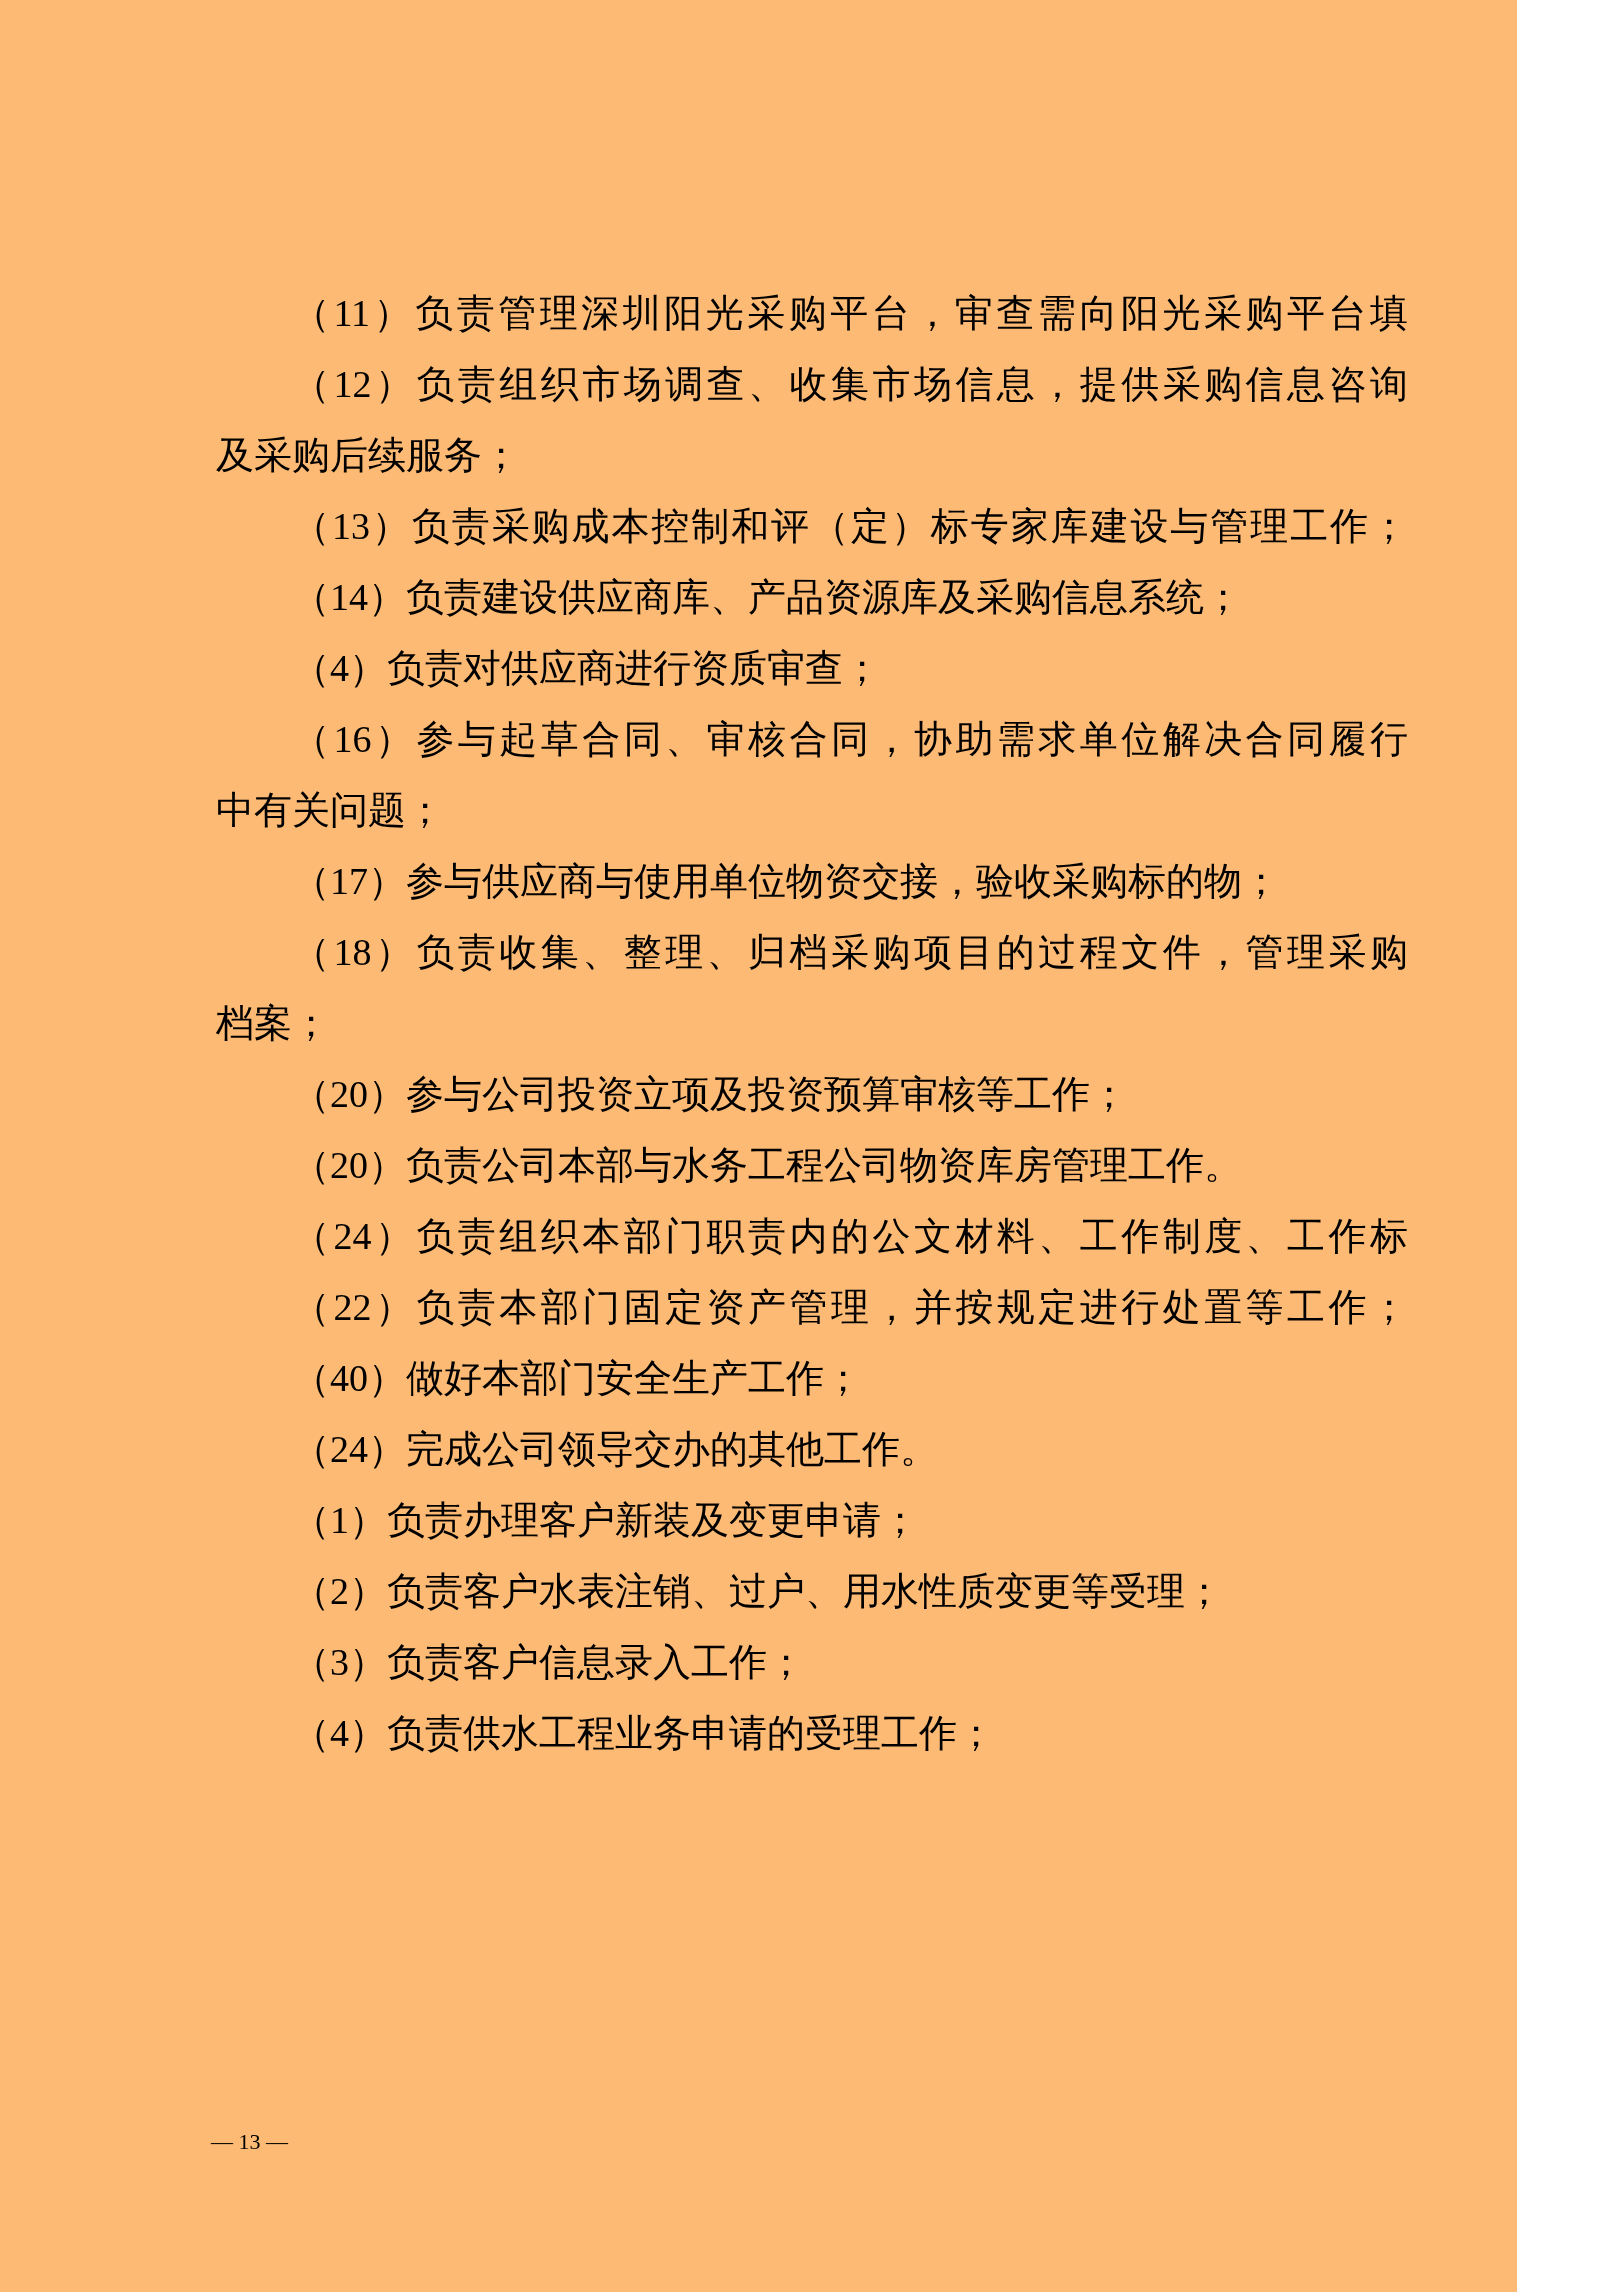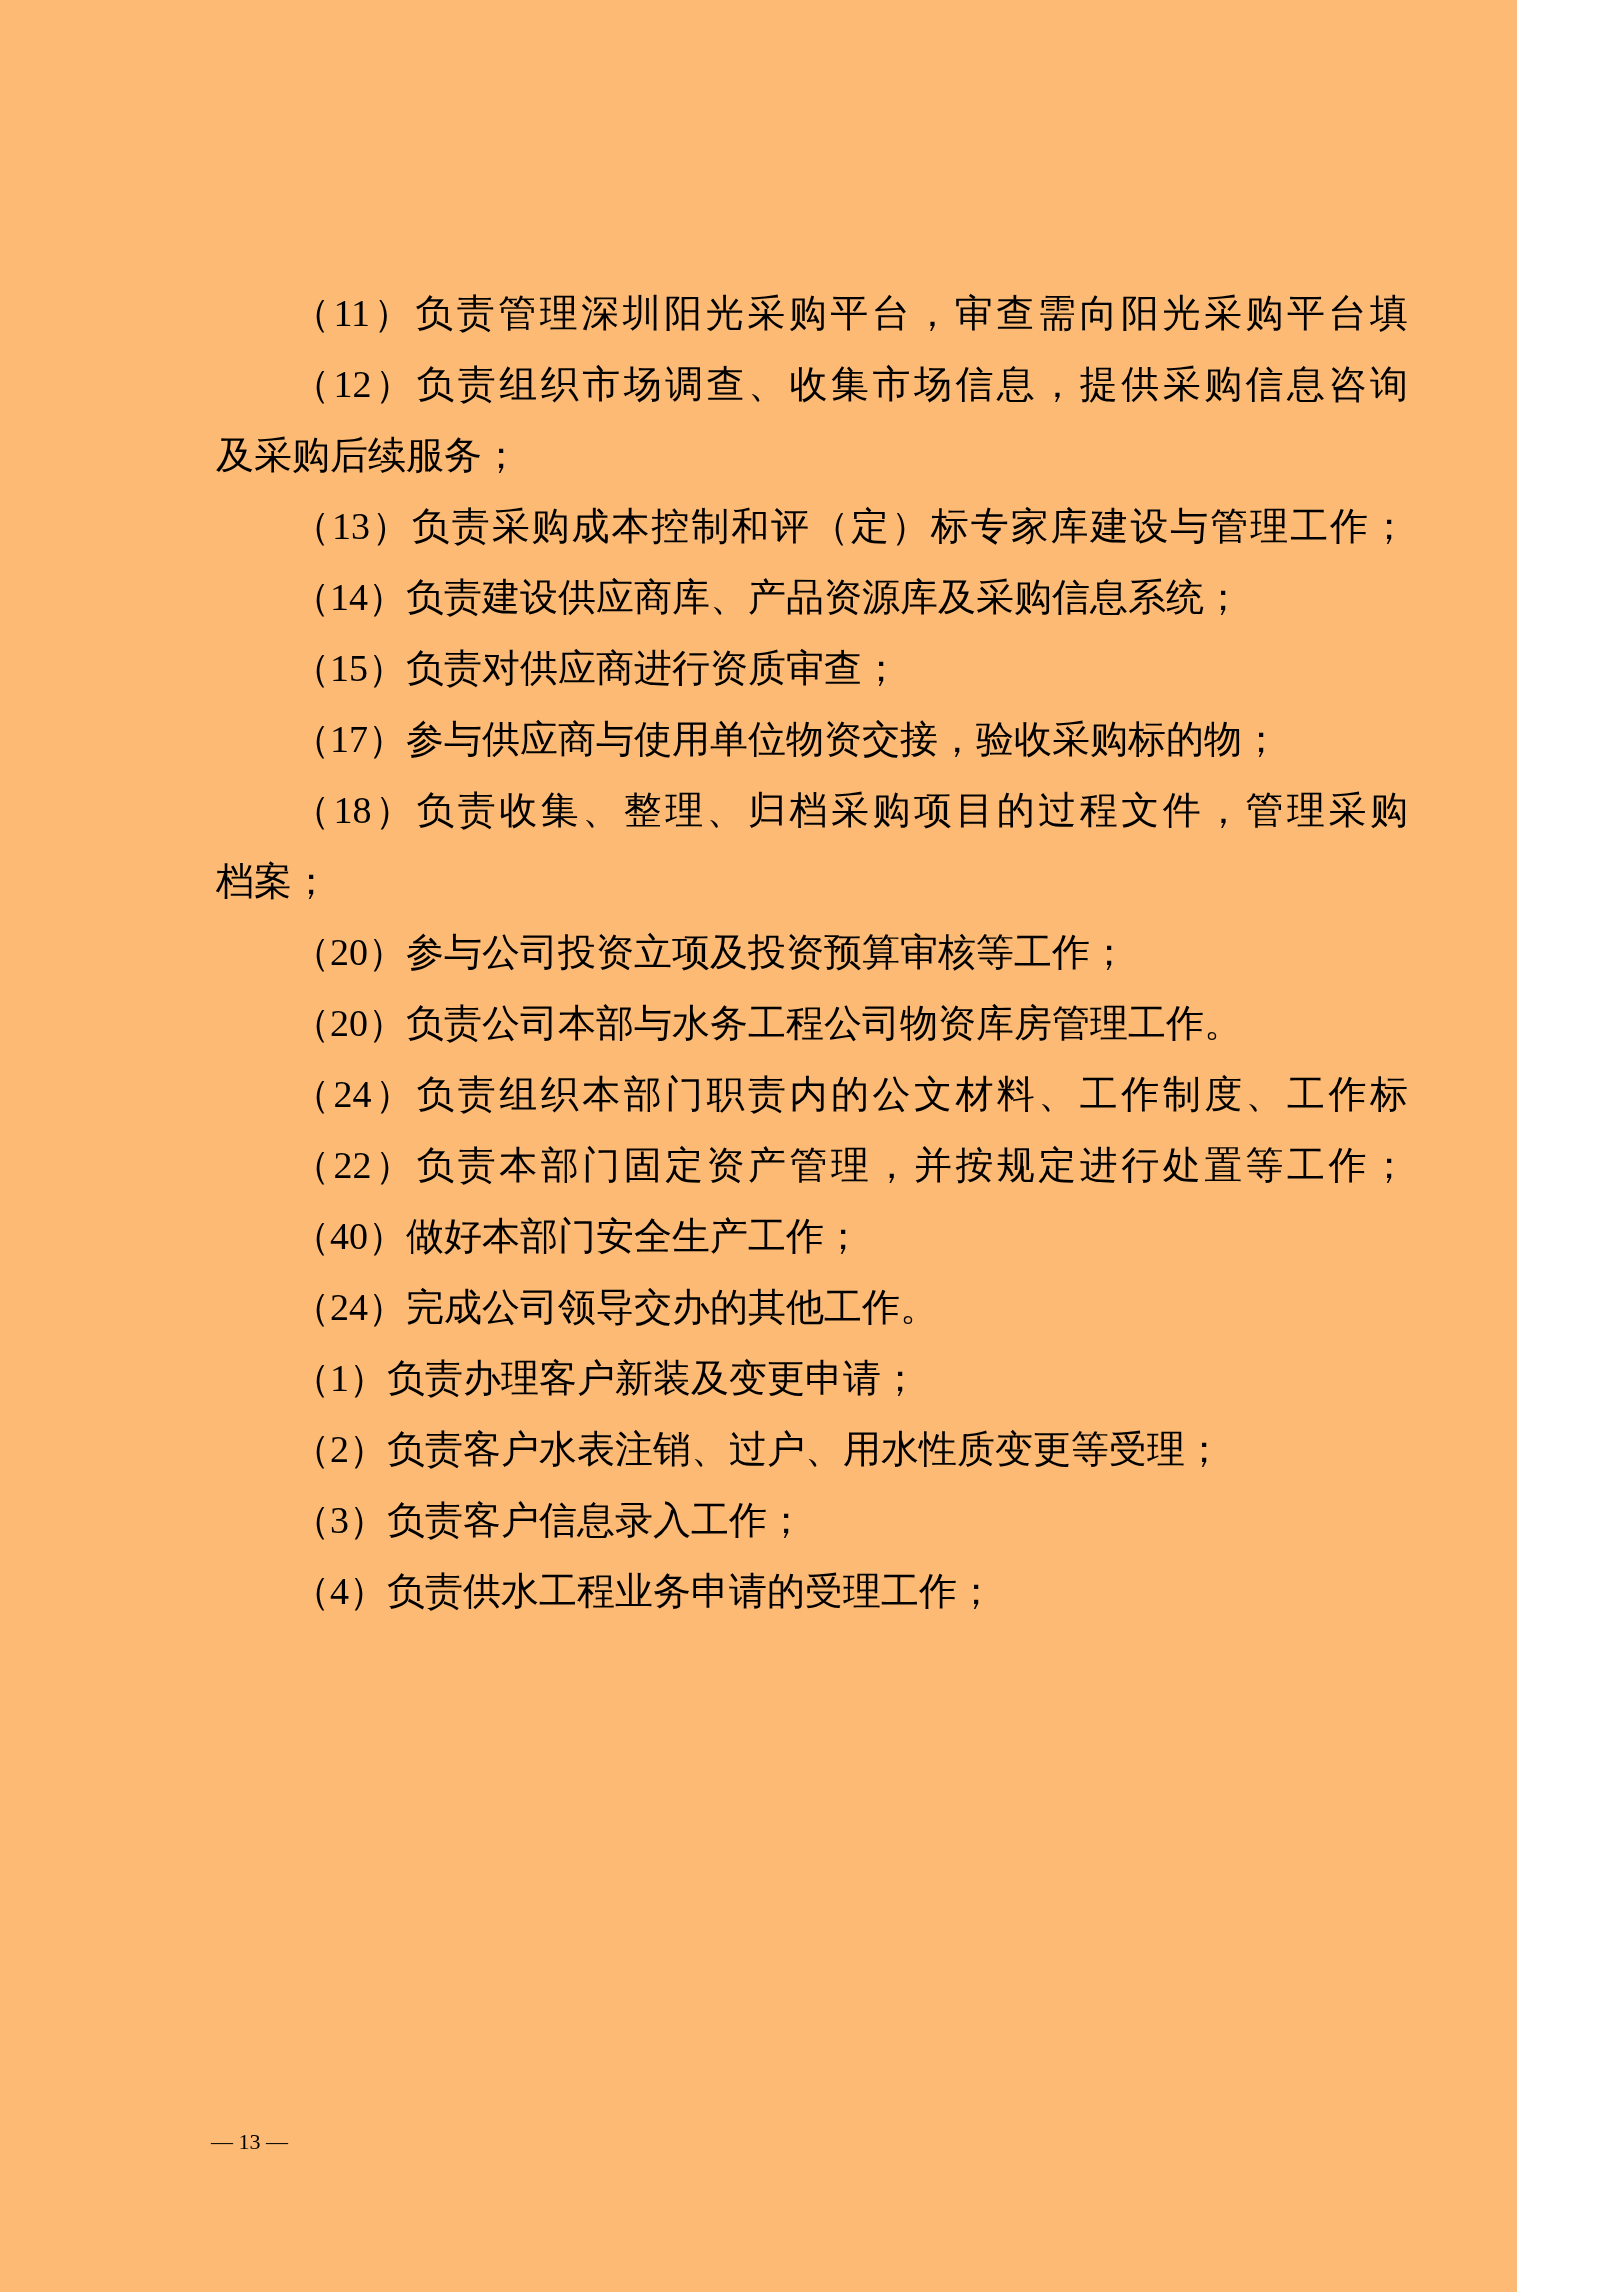--- a/index.html
+++ b/index.html
@@ -71,21 +71,25 @@
           <div class="line first fill">（12）负责组织市场调查、收集市场信息，提供采购信息咨询</div>
           <div class="line">及采购后续服务；</div>
         </div>
         <div class="para">
           <div class="line first fill">（13）负责采购成本控制和评（定）标专家库建设与管理工作；</div>
         </div>
         <div class="para">
           <div class="line first">（14）负责建设供应商库、产品资源库及采购信息系统；</div>
         </div>
         <div class="para">
-          <div class="line first">（15）负责对供应商进行资质审查；</div>
+          <div class="line first">（4）负责对供应商进行资质审查；</div>
+        </div>
+        <div class="para">
+          <div class="line first fill">（16）参与起草合同、审核合同，协助需求单位解决合同履行</div>
+          <div class="line">中有关问题；</div>
         </div>
         <div class="para">
           <div class="line first">（17）参与供应商与使用单位物资交接，验收采购标的物；</div>
         </div>
         <div class="para">
           <div class="line first fill">（18）负责收集、整理、归档采购项目的过程文件，管理采购</div>
           <div class="line">档案；</div>
         </div>
         <div class="para">
           <div class="line first">（20）参与公司投资立项及投资预算审核等工作；</div>

